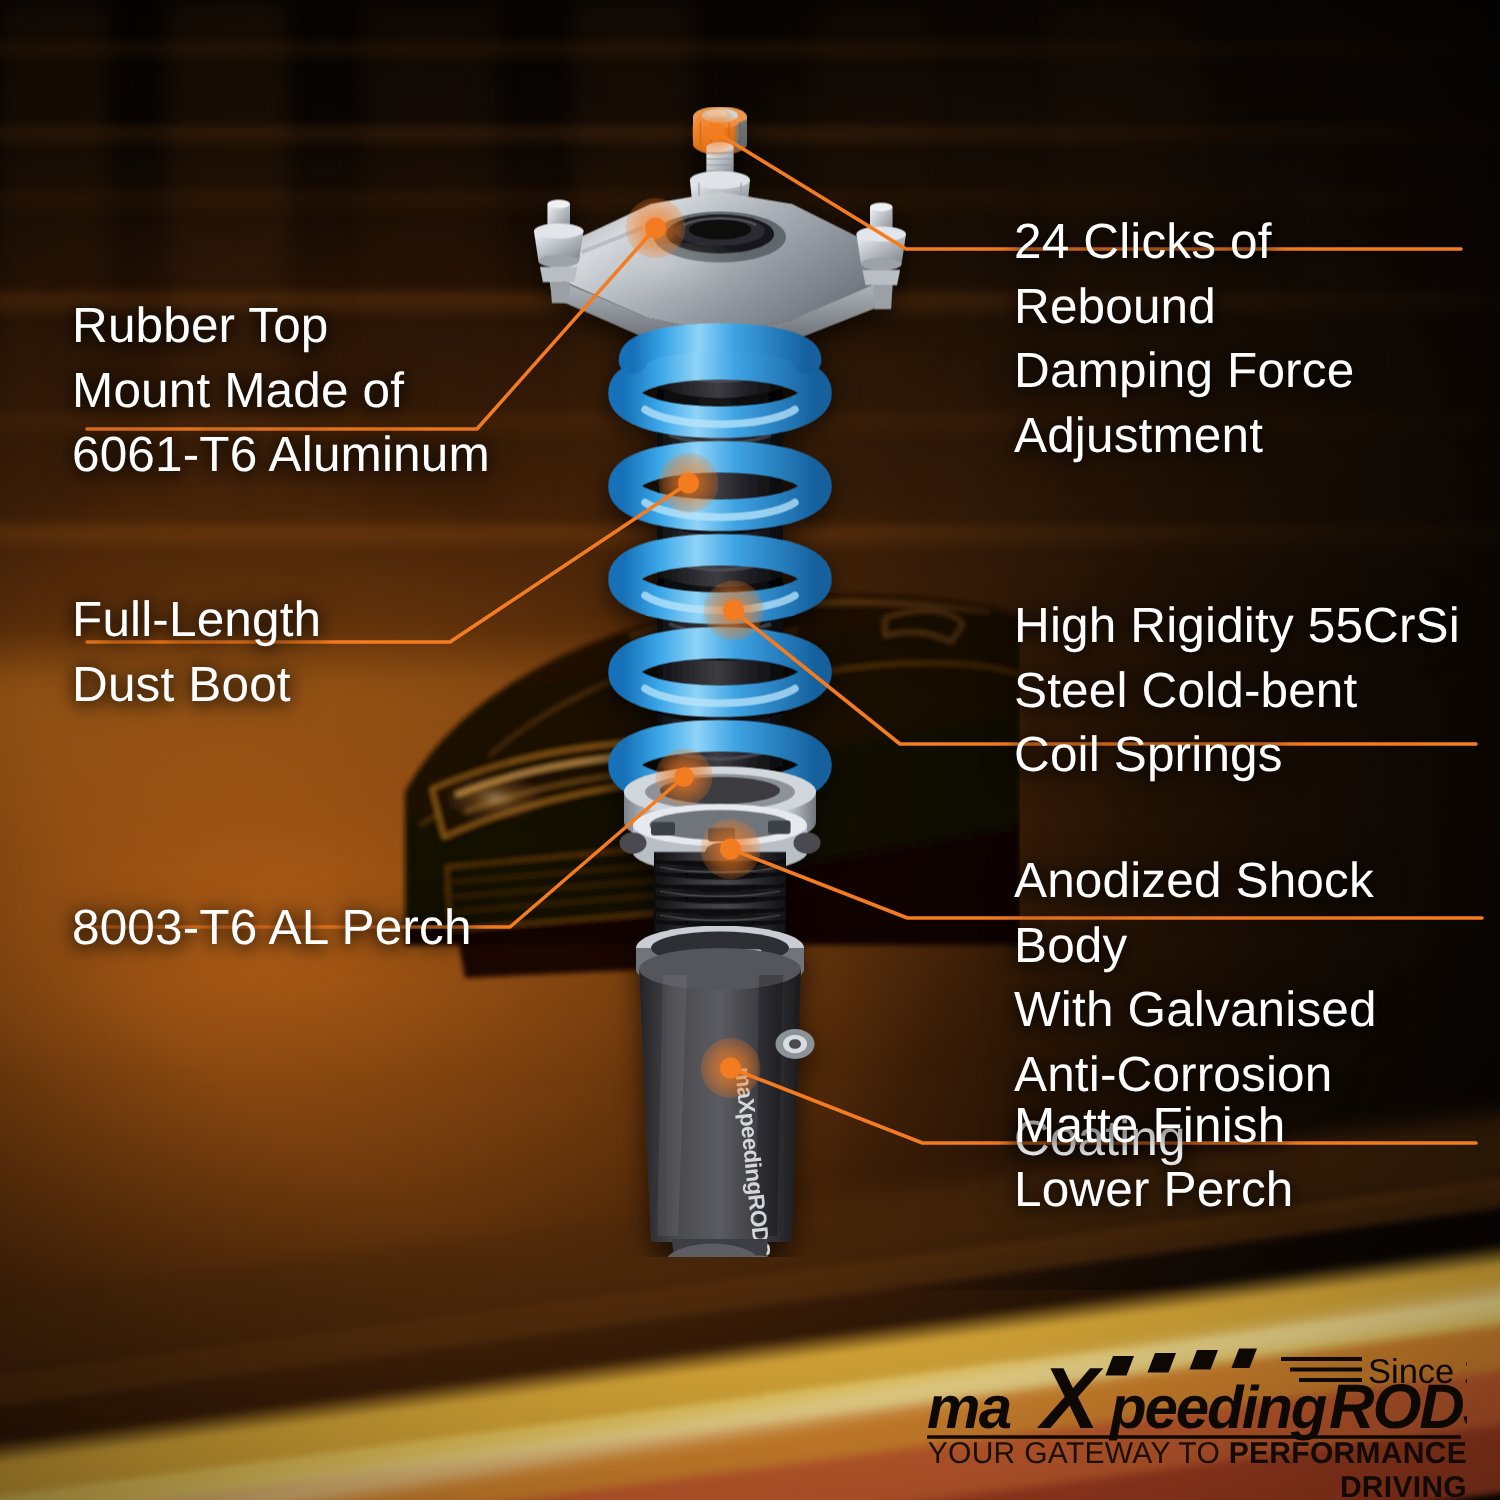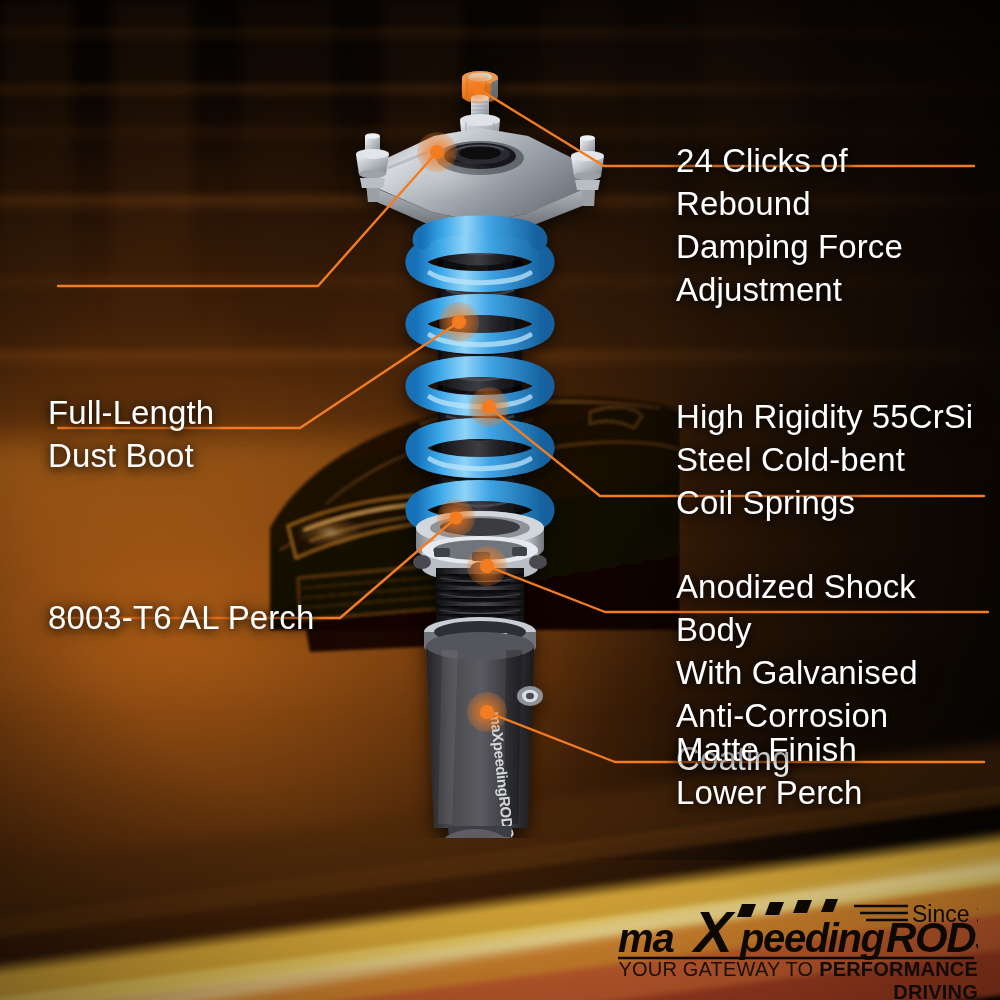--- a/index.html
+++ b/index.html
@@ -485,20 +485,23 @@
         <circle cx="487" cy="566" r="20" fill="url(#hsG)"></circle>
           <circle cx="487" cy="566" r="7" fill="#F47C20"></circle>
       </g>
       <g>
         <circle cx="487" cy="712" r="20" fill="url(#hsG)"></circle>
           <circle cx="487" cy="712" r="7" fill="#F47C20"></circle>
       </g>
     </g>
   </svg>
 
+  <div class="label l" id="lbl-top-mount">Rubber Top
+Mount Made of
+6061-T6 Aluminum</div>
   <div class="label l" id="lbl-dust-boot">Full-Length
 Dust Boot</div>
   <div class="label l" id="lbl-perch">8003-T6 AL Perch</div>
 
   <div class="label l" id="lbl-rebound">24 Clicks of Rebound
 Damping Force
 Adjustment</div>
   <div class="label l" id="lbl-springs">High Rigidity 55CrSi
 Steel Cold-bent
 Coil Springs</div>

